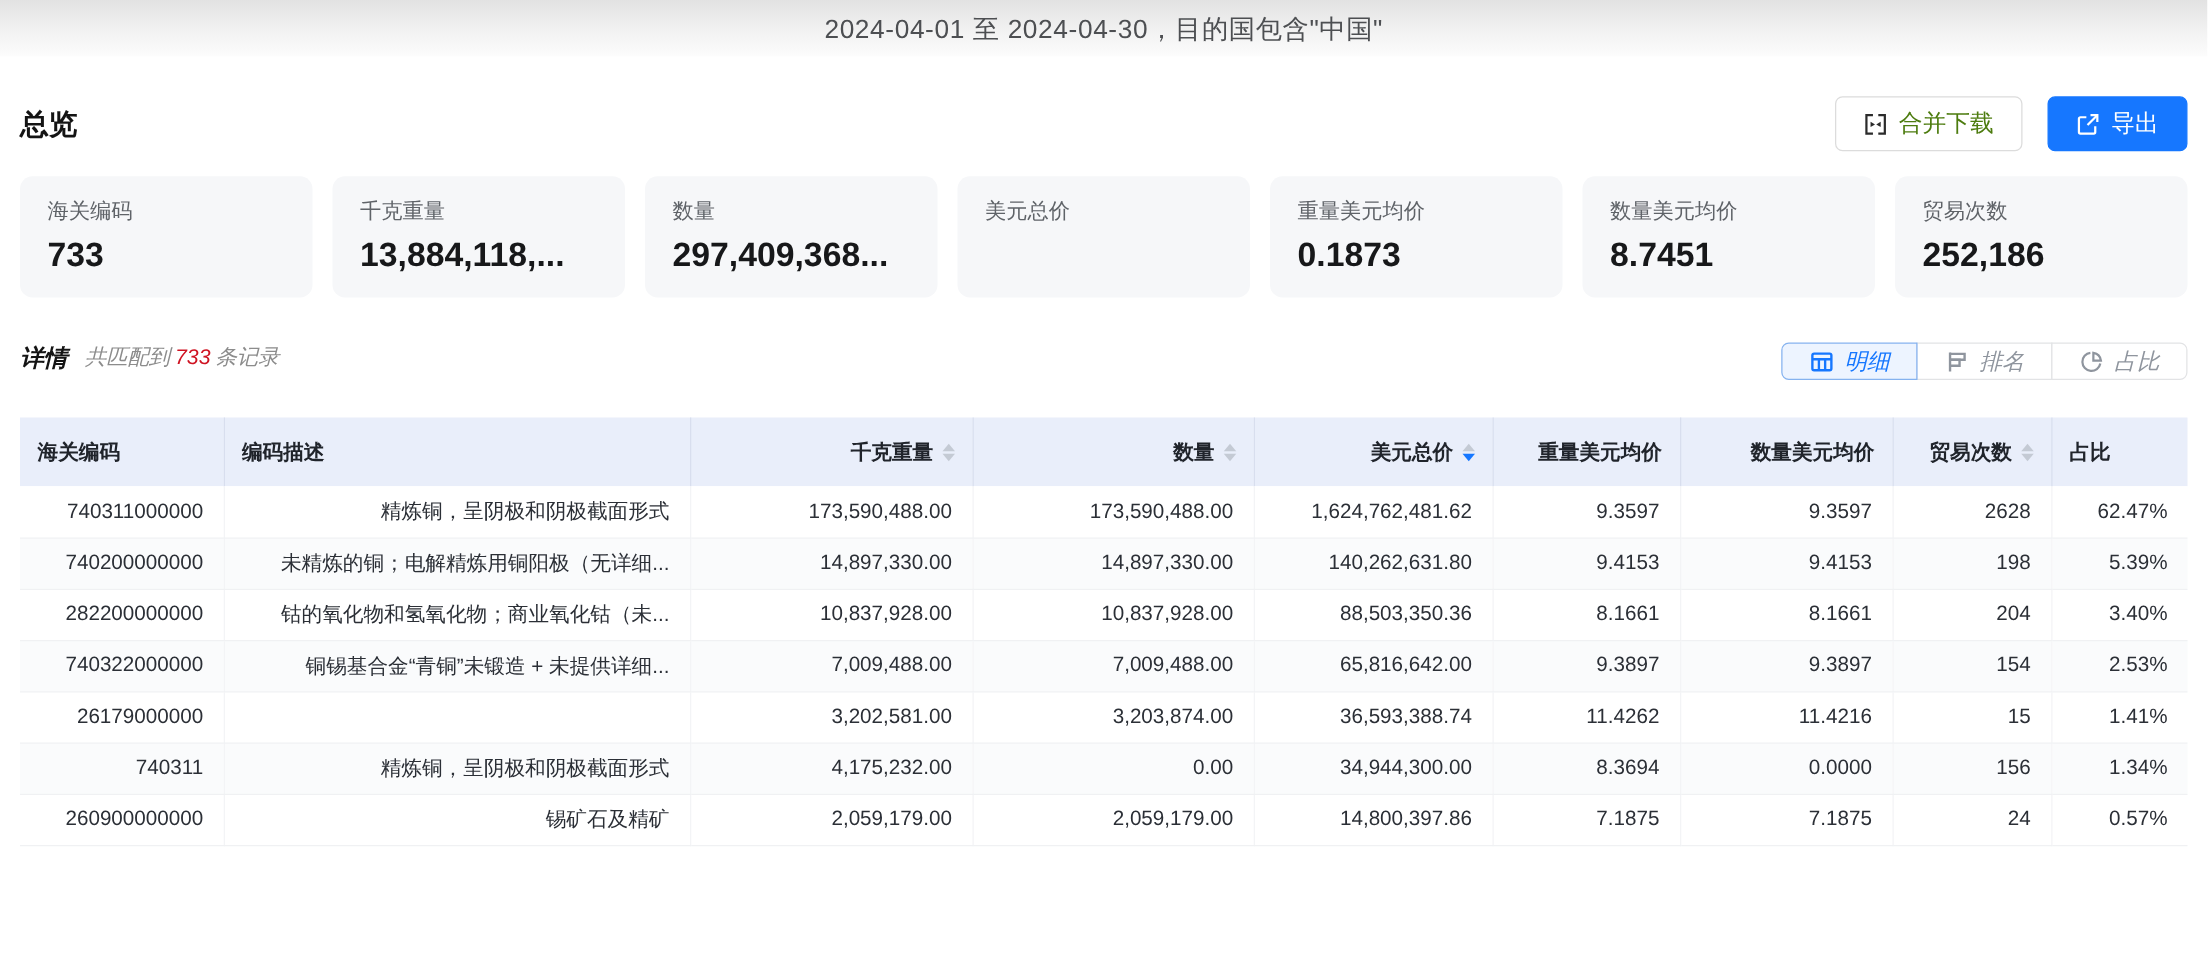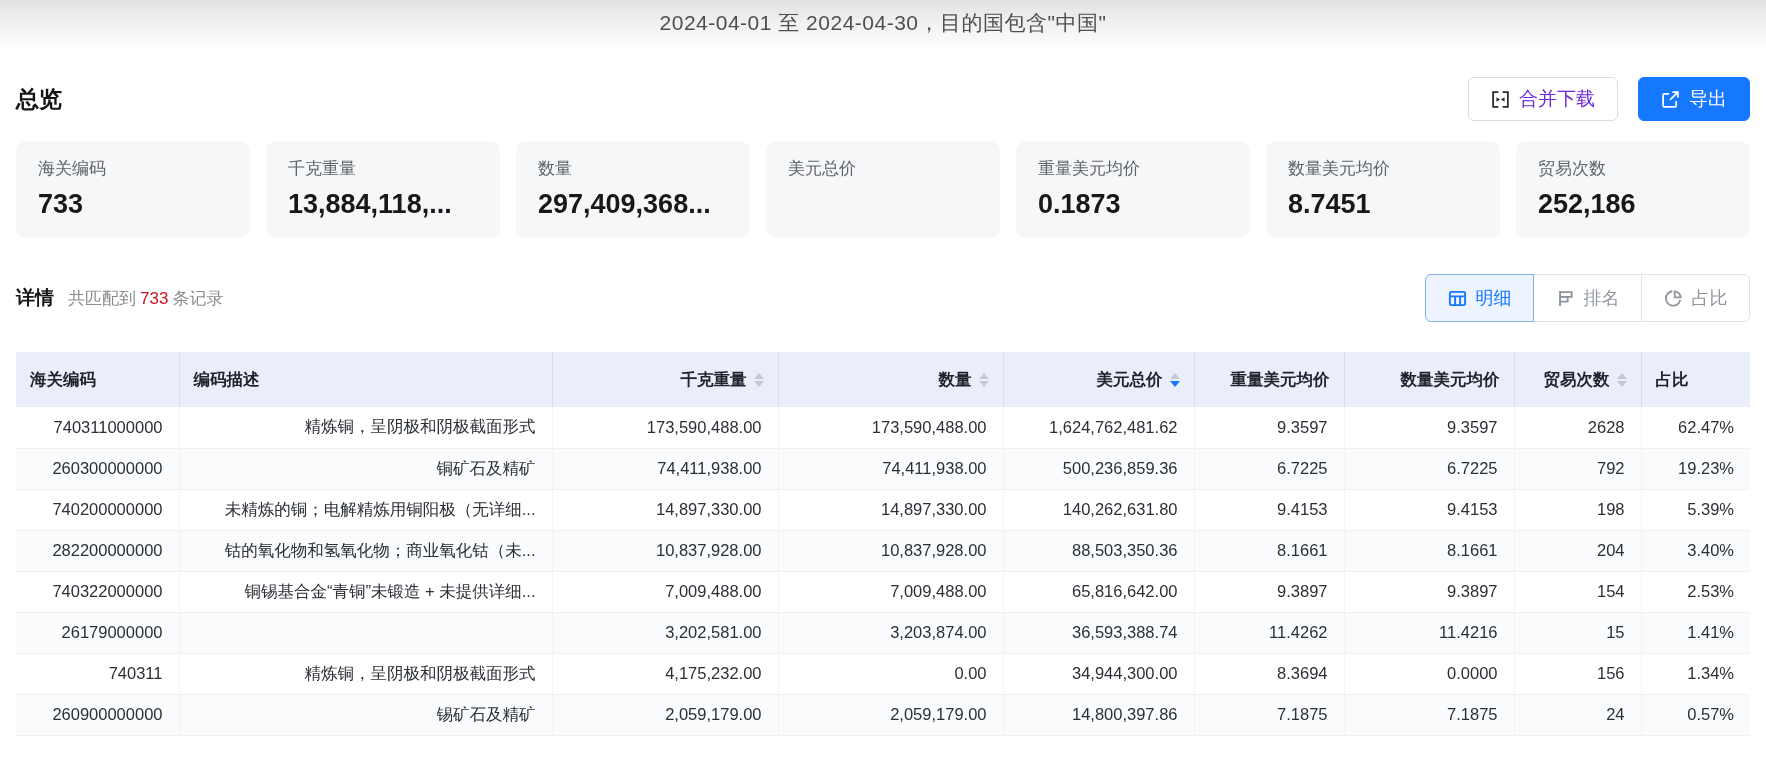--- a/index.html
+++ b/index.html
@@ -12,36 +12,36 @@
   .topbar-title { font-size:21px; color:#4d4f52; letter-spacing:.5px; }
 
   .content { padding:0 16px; }
 
   
   .section-head { margin-top:32px; display:flex; align-items:center; justify-content:space-between; }
   .h-overview { font-size:23px; font-weight:700; color:#141414; }
   .btn-row { display:flex; gap:20px; }
   .btn { display:inline-flex; align-items:center; gap:9px; height:44px; padding:0 22px;
     border-radius:6px; font-size:19px; cursor:pointer; }
-  .btn-plain { background:#fff; border:1px solid #dcdcdc; color:#6d28d9; }
+  .btn-plain { background:#fff; border:1px solid #dcdcdc; color:#4d7c0f; }
   .btn-primary { background:#1677ff; border:1px solid #1677ff; color:#fff; }
 
   
   .cards { margin-top:20px; display:flex; gap:16px; }
   .card { flex:1 1 0; background:#f6f7f9; border-radius:10px; padding:16px 22px 18px; min-width:0; }
   .card-label { font-size:17px; color:#5f6368; }
   .card-value { margin-top:9px; font-size:27px; font-weight:700; color:#17181a; white-space:nowrap; overflow:hidden; }
 
   
-  .detail-head { margin-top:36px; display:flex; align-items:center; }
+  .detail-head { margin-top:36px; display:flex; align-items:flex-start;font-style:italic; }
   .h-detail { font-size:19px; font-weight:700; color:#141414; }
   .match-text { margin-left:14px; font-size:17px; color:#8c8c8c; }
   .match-count { color:#cf1322; padding:0 4px; }
   .seg-group { margin-left:auto; display:flex; }
-  .seg { width:109px; height:48px; display:inline-flex; align-items:center; justify-content:center; gap:9px;
+  .seg { width:109px; height:30px; display:inline-flex; align-items:center; justify-content:center; gap:9px;
     background:#fff; border:1px solid #e2e3e5; color:#8f959e; font-size:18px; margin-left:-1px; cursor:pointer; }
   .seg:first-child { border-radius:6px 0 0 6px; margin-left:0; }
   .seg:last-child { border-radius:0 6px 6px 0; }
   .seg.active { background:#edf4ff; border-color:#85b2ef; color:#1677ff; position:relative; z-index:1; }
 
   
   table { margin-top:30px; width:100%; border-collapse:collapse; table-layout:fixed; }
   thead th { background:#e9eefa; height:55px; font-size:16.5px; font-weight:700; color:#20242b;
     border-right:1px solid #d8deee; padding:0 14px; }
   thead th:last-child { border-right:none; }
@@ -250,31 +250,20 @@
           <td class="left">精炼铜，呈阴极和阴极截面形式</td>
           <td class="right">173,590,488.00</td>
           <td class="right">173,590,488.00</td>
           <td class="right">1,624,762,481.62</td>
           <td class="right">9.3597</td>
           <td class="right">9.3597</td>
           <td class="right">2628</td>
           <td class="left">62.47%</td>
         </tr>
         <tr>
-          <td class="left">260300000000</td>
-          <td class="left">铜矿石及精矿</td>
-          <td class="right">74,411,938.00</td>
-          <td class="right">74,411,938.00</td>
-          <td class="right">500,236,859.36</td>
-          <td class="right">6.7225</td>
-          <td class="right">6.7225</td>
-          <td class="right">792</td>
-          <td class="left">19.23%</td>
-        </tr>
-        <tr>
           <td class="left">740200000000</td>
           <td class="left">未精炼的铜；电解精炼用铜阳极（无详细...</td>
           <td class="right">14,897,330.00</td>
           <td class="right">14,897,330.00</td>
           <td class="right">140,262,631.80</td>
           <td class="right">9.4153</td>
           <td class="right">9.4153</td>
           <td class="right">198</td>
           <td class="left">5.39%</td>
         </tr>

